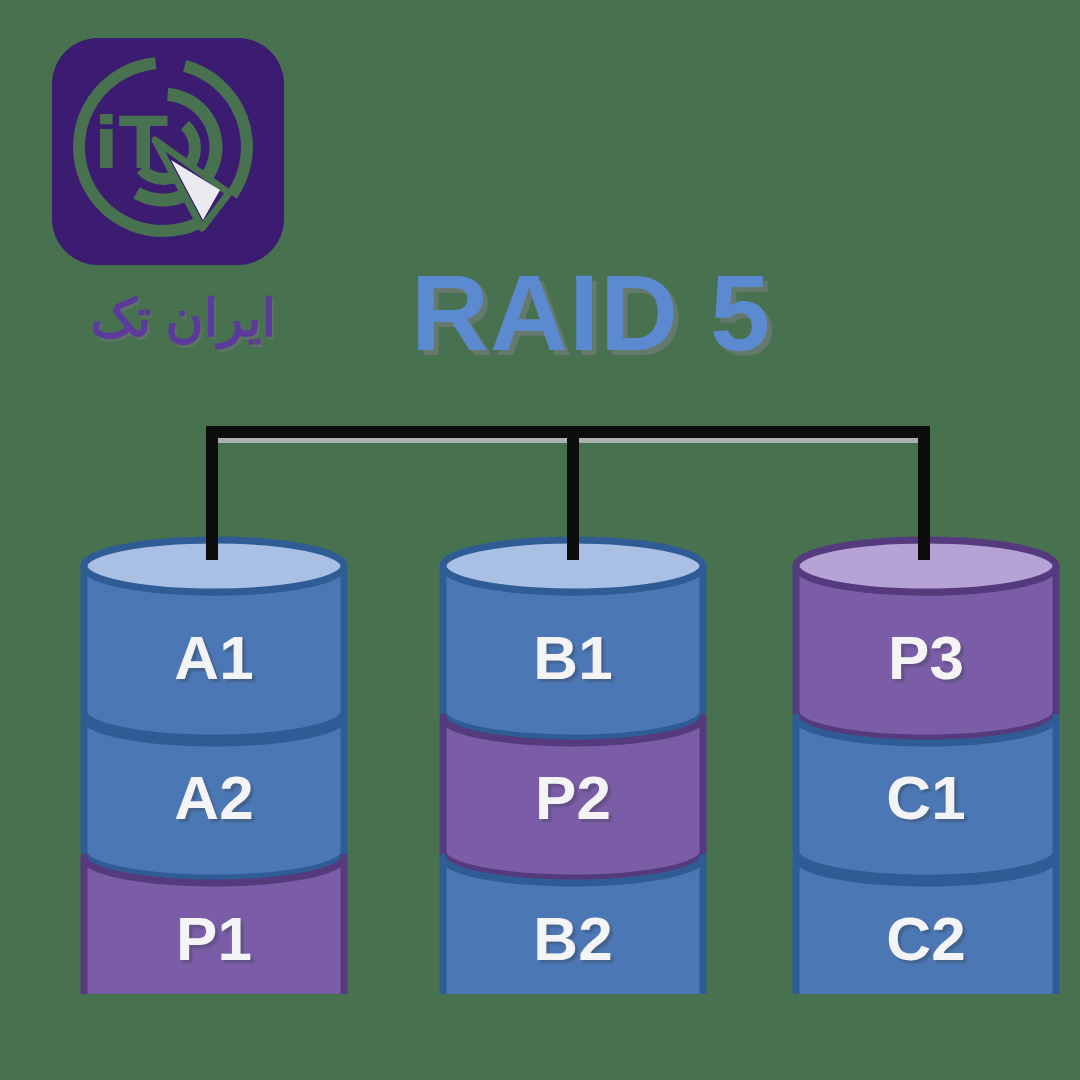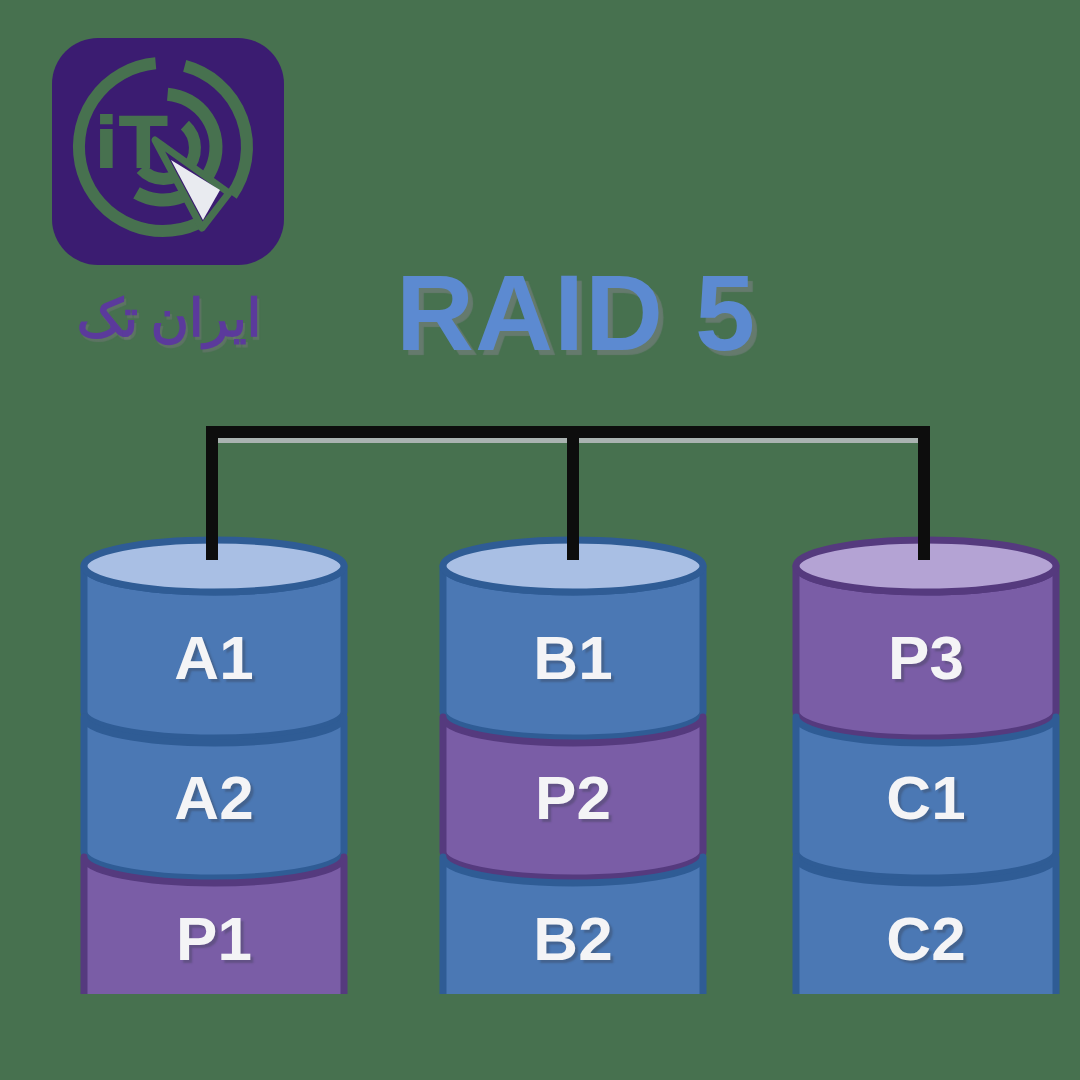--- a/index.html
+++ b/index.html
@@ -7,27 +7,27 @@
     --data-fill:#4b78b4; --data-stroke:#2f5c95; --data-lid:#a9bfe4;
     --parity-fill:#7a5da6; --parity-stroke:#553a7e; --parity-lid:#b4a3d4;
     --label:#f4f4f6;
   }
   html,body{margin:0;padding:0;}
   body{background:var(--bg);font-family:"Liberation Sans",sans-serif;}
   #canvas{position:relative;width:1080px;height:994px;background:var(--bg);overflow:hidden;}
 
   
   .logo{position:absolute;left:52px;top:38px;width:232px;height:227px;}
-  .brand{position:absolute;left:44px;top:288px;width:250px;height:70px;
+  .brand{position:absolute;left:58px;top:288px;width:250px;height:70px;
          text-align:center;direction:rtl;
-         font-family:Liberation Serif, serif;font-weight:bold;font-size:52px;
+         font-family:Liberation Sans, sans-serif;font-weight:bold;font-size:52px;
          color:var(--brand);text-shadow:2px 3px 1px rgba(120,120,125,.45);}
 
   
-  .title{position:absolute;left:301px;top:256px;width:550px;height:130px;
+  .title{position:absolute;left:316px;top:256px;width:550px;height:130px;
          text-align:center;line-height:1.05;
          font-size:108px;font-weight:bold;letter-spacing:1px;
          color:var(--title);text-shadow:5px 5px 1px rgba(125,130,135,.55);}
 
   
   .hbar{position:absolute;left:206px;top:426px;width:724px;height:12px;background:var(--connector);z-index:6;}
   .hbar-shadow{position:absolute;left:218px;top:438px;width:702px;height:5px;background:#bcbec2;opacity:.85;z-index:5;}
   .vline{position:absolute;top:426px;width:12px;height:134px;background:var(--connector);z-index:6;}
   .v1{left:206px;} .v2{left:567px;} .v3{left:918px;}
 

